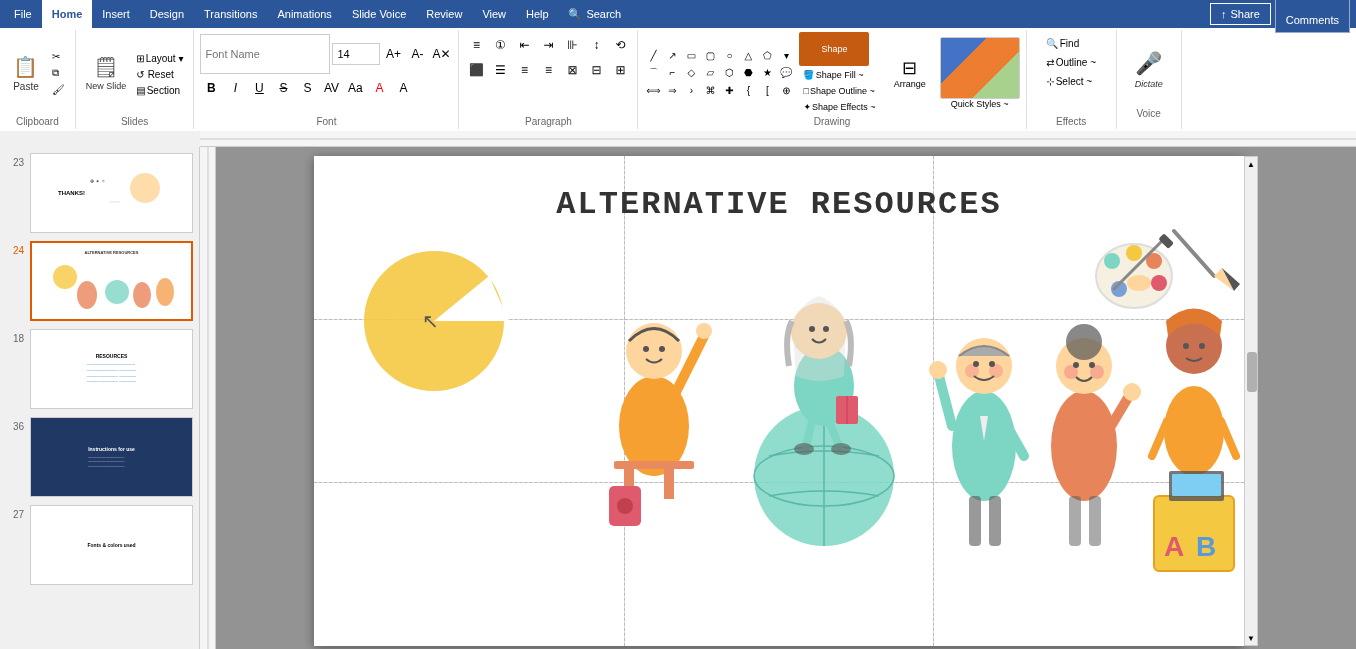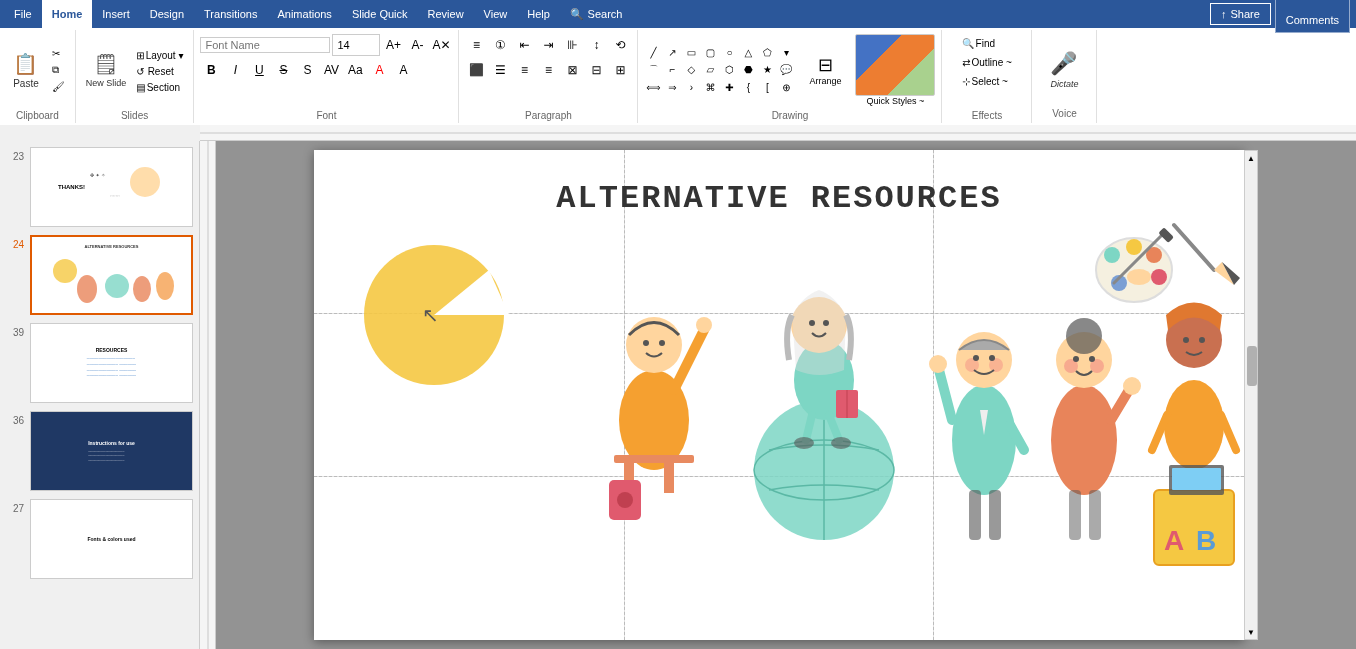--- a/index.html
+++ b/index.html
@@ -135,21 +135,21 @@
       padding: 2px 4px;
       cursor: pointer;
       border-radius: 2px;
       font-size: 10px;
       white-space: nowrap;
     }
 
     
     .font-select {
       width: 130px;
-      height: 16px;
+      height: 40px;
       font-size: 11px;
       border: 1px solid #ccc;
       padding: 0 4px;
     }
 
     .font-size-select {
       width: 48px;
       height: 22px;
       font-size: 11px;
       border: 1px solid #ccc;
@@ -360,21 +360,21 @@
 </head>
 <body>
 
 <div class="ribbon-tabs">
   <div class="ribbon-tab">File</div>
   <div class="ribbon-tab active">Home</div>
   <div class="ribbon-tab">Insert</div>
   <div class="ribbon-tab">Design</div>
   <div class="ribbon-tab">Transitions</div>
   <div class="ribbon-tab">Animations</div>
-  <div class="ribbon-tab">Slide Quick</div>
+  <div class="ribbon-tab">Slide Voice</div>
   <div class="ribbon-tab">Review</div>
   <div class="ribbon-tab">View</div>
   <div class="ribbon-tab">Help</div>
   <div class="search-tab">
     <span>🔍</span>
     <span>Search</span>
   </div>
   <div class="ribbon-tab-right" style="margin-left: auto; display: flex; gap: 4px; padding-right: 6px;">
     <button class="share-btn">
       <span>↑</span>
@@ -508,20 +508,38 @@
           <div class="shape-btn">⇒</div>
           <div class="shape-btn">›</div>
           <div class="shape-btn">⌘</div>
           <div class="shape-btn">✚</div>
           <div class="shape-btn">{</div>
           <div class="shape-btn">[</div>
           <div class="shape-btn">⊕</div>
         </div>
       </div>
 
+      <div style="display: flex; flex-direction: column; gap: 2px;">
+
+        <div style="background: #c55a11; width: 70px; height: 34px; border-radius: 2px; display: flex; align-items: center; justify-content: center;">
+          <span style="color:white; font-size:9px;">Shape</span>
+        </div>
+        <div class="ribbon-btn-small with-arrow" style="font-size:9px;">
+          <span>🪣</span>
+          <span>Shape Fill ~</span>
+        </div>
+        <div class="ribbon-btn-small with-arrow" style="font-size:9px;">
+          <span>□</span>
+          <span>Shape Outline ~</span>
+        </div>
+        <div class="ribbon-btn-small with-arrow" style="font-size:9px;">
+          <span>✦</span>
+          <span>Shape Effects ~</span>
+        </div>
+      </div>
 
       <div style="display: flex; flex-direction: column; align-items: center; gap: 2px; padding: 0 4px;">
         <div class="arrange-btn">
           <span style="font-size:18px;">⊟</span>
           <span style="font-size:9px;">Arrange</span>
         </div>
       </div>
 
       <div style="display: flex; flex-direction: column; align-items: center;">
         <div class="quick-styles-box"></div>
@@ -597,21 +615,21 @@
               <circle cx="70" cy="35" r="12" fill="#7dd6c4" opacity="0.8"></circle>
               <ellipse cx="95" cy="38" rx="9" ry="13" fill="#e8845a" opacity="0.8"></ellipse>
               <ellipse cx="118" cy="35" rx="9" ry="14" fill="#f5a050" opacity="0.8"></ellipse>
             </svg>
           </div>
         </div>
       </div>
     </div>
 
     <div class="slide-thumb">
-      <span class="slide-num">39</span>
+      <span class="slide-num">18</span>
       <div class="slide-thumb-img">
         <div class="slide-thumb-content">
           <div>
             <div style="font-size: 5px; font-weight: bold; margin-bottom: 3px;">RESOURCES</div>
             <div style="font-size: 4px; color: #3075c0; text-align: left; line-height: 1.4;">
               ─────────────────<br>
               ─────────── ──────<br>
               ─────────── ──────<br>
               ─────────── ──────<br>
             </div>

